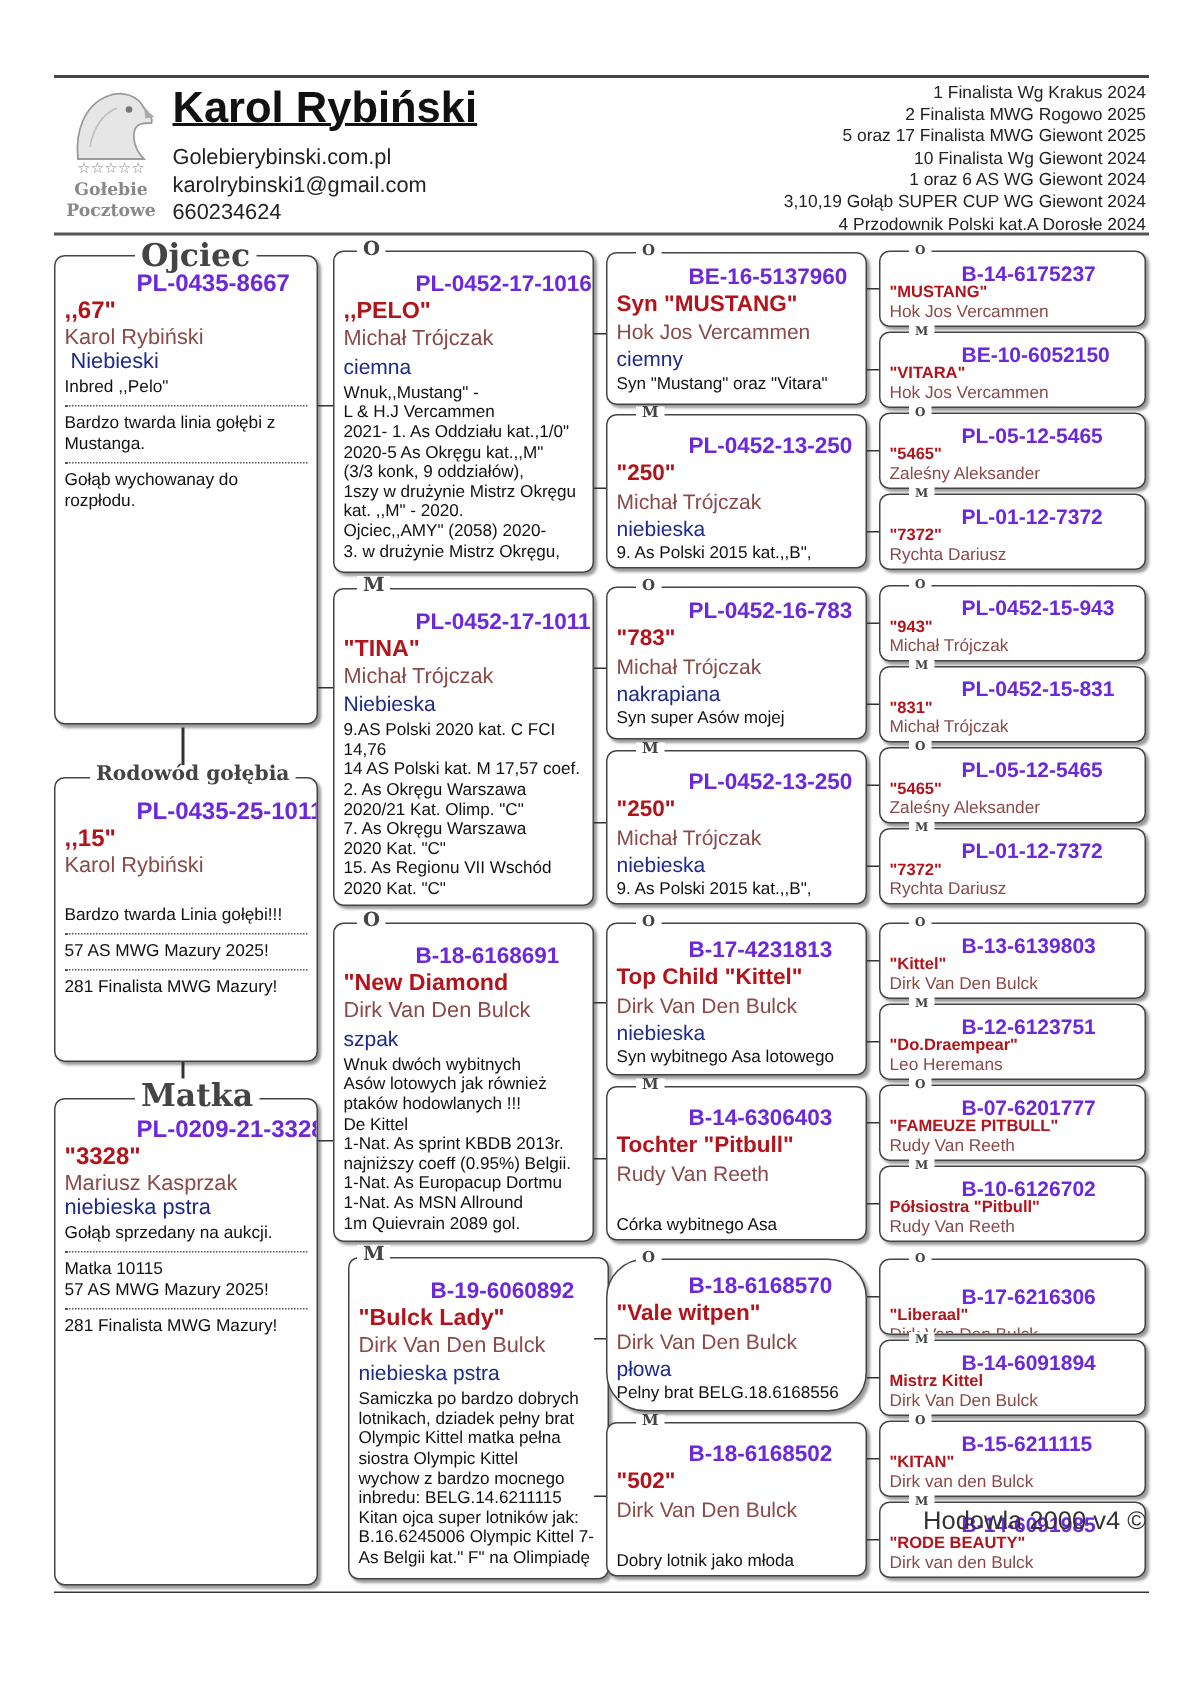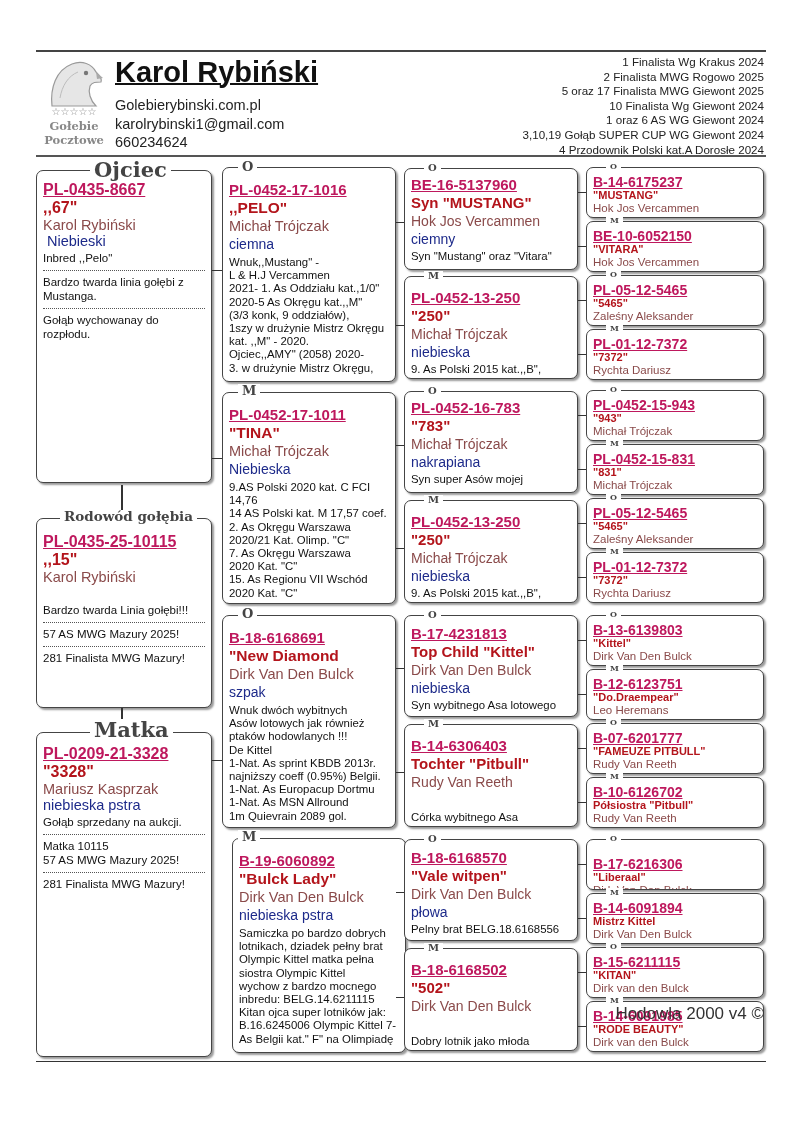--- a/index.html
+++ b/index.html
@@ -21,21 +21,21 @@
   .owner-name { position: absolute; left: 115px; top: 56px; font-size: 29px; font-weight: bold; text-decoration: underline; text-decoration-thickness: 2px; color: #111; }
   .contact { position: absolute; left: 115px; font-size: 14.5px; color: #222; }
   .contact.c1 { top: 97px; }
   .contact.c2 { top: 116px; }
   .contact.c3 { top: 134px; }
   .achievements { position: absolute; right: 36px; top: 55px; text-align: right; font-size: 11.6px; line-height: 14.6px; color: #222; }
 
   
   .box { position: absolute; border: 1.5px solid #444; border-radius: 7px; background: #fff; box-shadow: 2px 2px 2px #9a9a9a; padding: 0 6px; overflow: hidden; }
   .legend { position: absolute; background: #fff; font-family: "DejaVu Serif", serif; font-weight: bold; color: #444; padding: 0 4px; line-height: 1; }
-  .ring { font-weight: bold; text-decoration: underline; color: #be185d; white-space: nowrap; }
+  .ring { font-weight: bold; color: #6d28d9; white-space: nowrap; margin-left: 48px; }
   .pname { color: #b3141b; font-weight: bold; white-space: nowrap; }
   .breeder { color: #8a4a4a; white-space: nowrap; }
   .color { color: #1d2a8a; white-space: nowrap; }
   .note { color: #111; }
   .dots { border-top: 1px dotted #555; margin: 5px 0 4px 0; }
 
   
   .c1 .ring { font-size: 16px; }
   .c1 .pname { font-size: 16px; }
   .c1 .breeder { font-size: 14.5px; }
@@ -267,21 +267,21 @@
 
 <div class="box c3" style="left:404px;top:724px;width:174px;height:103px;padding-top:12px;">
   <div class="ring">B-14-6306403</div>
   <div class="pname">Tochter "Pitbull"</div>
   <div class="breeder">Rudy Van Reeth</div>
   <div class="color" style="min-height:19px;"></div>
   <div class="note">Córka wybitnego Asa</div>
 </div>
 <div class="legend" style="left:424px;top:719px;font-size:10px;">M</div>
 
-<div class="box c3" style="left:404px;top:839px;width:174px;height:102px;padding-top:9px;">
+<div class="box c3" style="left:404px;top:839px;width:174px;height:102px;padding-top:9px;border-radius:26px;">
   <div class="ring">B-18-6168570</div>
   <div class="pname">"Vale witpen"</div>
   <div class="breeder">Dirk Van Den Bulck</div>
   <div class="color">płowa</div>
   <div class="note">Pelny brat BELG.18.6168556</div>
 </div>
 <div class="legend" style="left:424px;top:834px;font-size:10px;">O</div>
 
 <div class="box c3" style="left:404px;top:948px;width:174px;height:103px;padding-top:12px;">
   <div class="ring">B-18-6168502</div>

